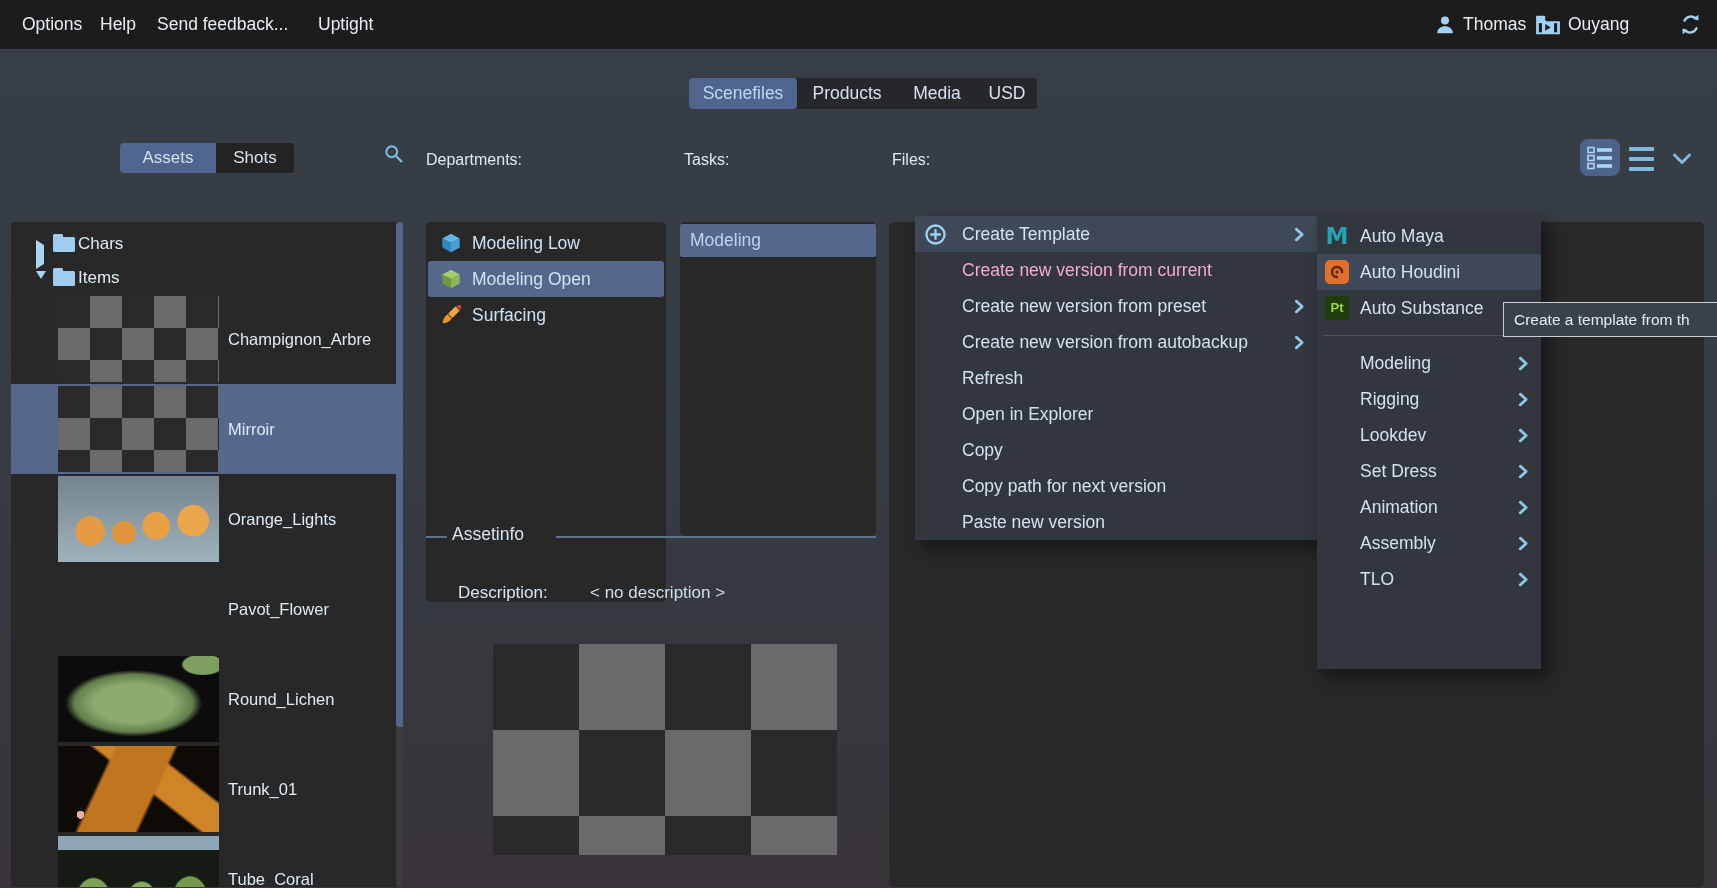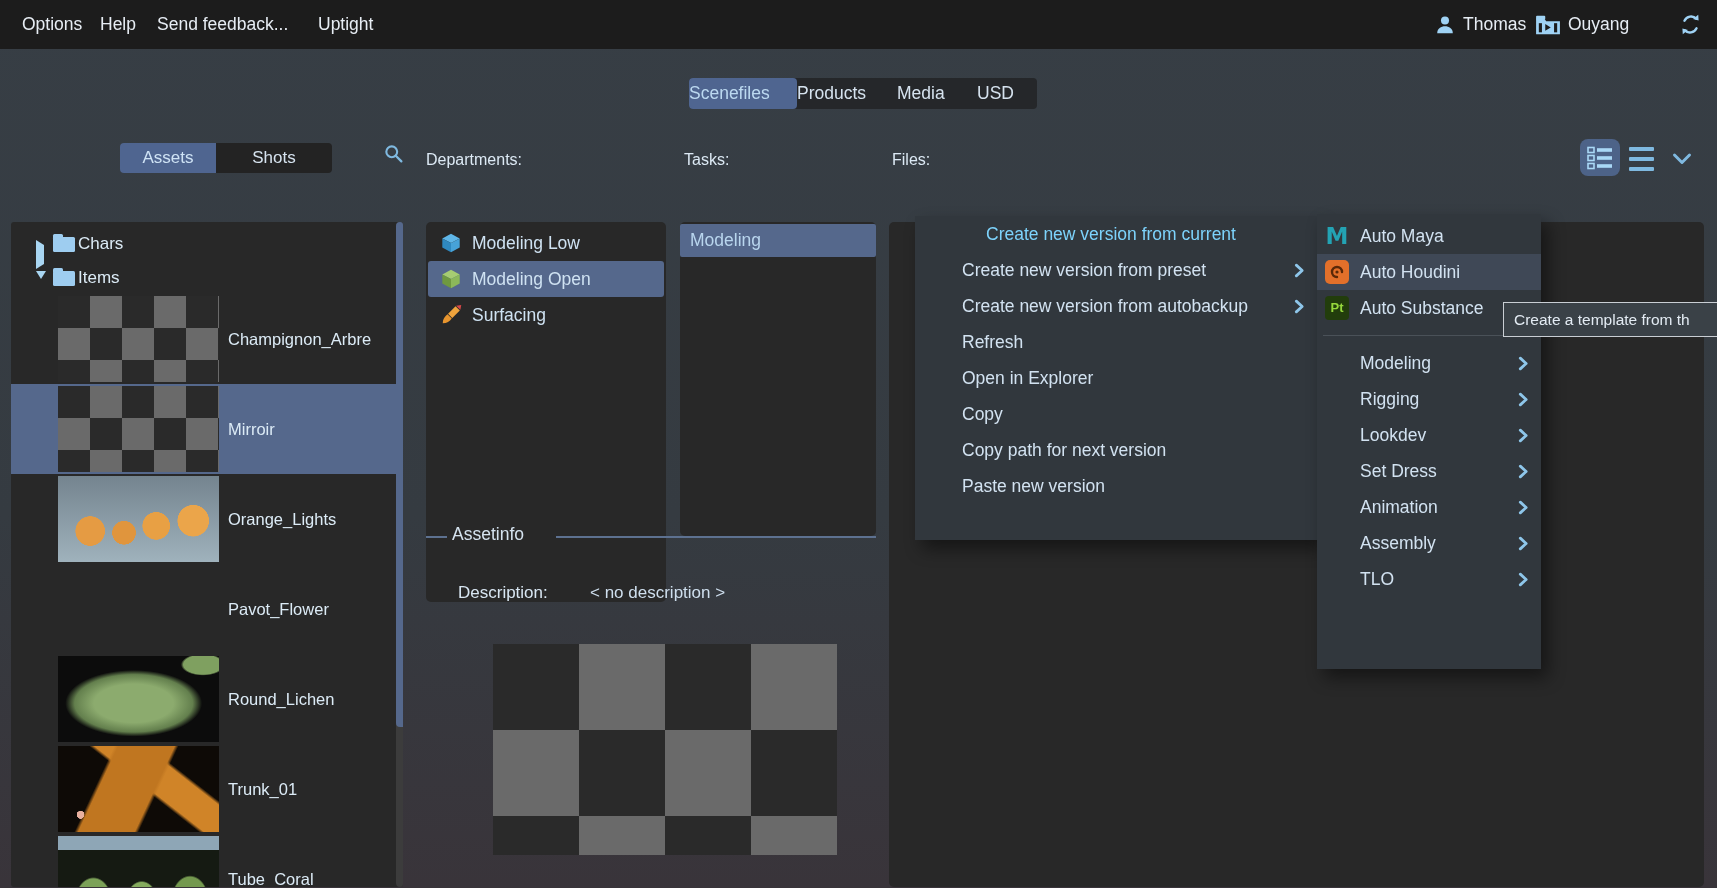--- a/index.html
+++ b/index.html
@@ -7,21 +7,21 @@
        font-family:"Liberation Sans","DejaVu Sans",sans-serif;
        background:linear-gradient(180deg,#373e45 0%,#353b41 58%,#39343a 100%);
        color:#d9e7f3;-webkit-font-smoothing:antialiased;}
   
   .menubar{position:absolute;left:0;top:0;width:100%;height:49px;background:#1c1c1c;}
   .menubar .mitem{position:absolute;top:0;height:49px;line-height:49px;font-size:17.5px;color:#e7edf4;cursor:default;}
   .mb-right{position:absolute;top:0;height:49px;line-height:49px;font-size:17.5px;color:#e7edf4;display:flex;align-items:center;gap:7px;}
   .mb-ic{display:inline-block;vertical-align:middle;}
   
   .maintabs{position:absolute;left:689px;top:78px;height:31px;background:#25272a;border-radius:4px;display:flex;}
-  .maintab{height:31px;line-height:31px;font-size:17.5px;color:#d6e3ef;}
+  .maintab{height:31px;line-height:31px;text-align:center;font-size:17.5px;color:#d6e3ef;}
   .maintab.active{background:#4f6590;border-radius:4px;color:#bcd9f0;}
   
   .browsertabs{position:absolute;left:120px;top:143px;height:30px;display:flex;border-radius:4px;overflow:hidden;}
   .btab{height:30px;line-height:30px;text-align:center;font-size:17px;color:#d6e3ef;background:#232323;}
   .btab.active{background:#4f6590;color:#cfe3f5;}
   .searchicon{position:absolute;left:383px;top:143px;}
   
   .collabel{position:absolute;top:147px;height:26px;line-height:26px;font-size:16px;color:#dce9f4;}
   
   .panel{position:absolute;background:#282828;border-radius:5px;margin-top:32px;}
@@ -79,21 +79,21 @@
   .ai-title{position:absolute;left:452px;top:524px;font-size:17.5px;color:#d5e3ef;}
   .desc-label{position:absolute;left:458px;top:583px;font-size:17px;color:#d8e6f2;}
   .desc-value{position:absolute;left:590px;top:583px;font-size:17px;color:#cfdfee;}
   .preview{position:absolute;left:493px;top:644px;width:344px;height:211px;
     background:repeating-conic-gradient(#6a6a6a 0% 25%,#2a2a2a 0% 50%);background-size:172px 172px;background-color:#2a2a2a;}
   
   .menu{position:absolute;background:#31373d;box-shadow:7px 9px 16px rgba(0,0,0,.45);z-index:10;}
   .cm{left:915px;top:216px;width:402px;height:324px;}
   .cm-item{position:relative;height:36px;line-height:36px;font-size:17.5px;color:#d2e2f1;padding-left:47px;}
   .cm-item.hl{background:#3f4856;}
-  .cm-item.disabled{color:#7dd3fc;margin-left:24px;}
+  .cm-item.disabled{color:#f9a8d4;}
   .cm-ic{position:absolute;left:9px;top:7px;}
   .chev{position:absolute;right:12px;top:11px;}
   .sm{left:1317px;top:214px;width:224px;height:455px;z-index:11;}
   .sm-item{position:relative;height:36px;line-height:36px;font-size:17.5px;color:#d2e2f1;padding-left:43px;}
   .sm-item.hl{background:#3f4856;}
   .sm-ic{position:absolute;left:8px;top:6px;width:24px;height:24px;}
   .sm-sep{position:absolute;left:6px;right:6px;top:121px;height:1px;background:#4a5158;}
   .sm-depts{position:absolute;left:0;top:131px;width:100%;}
   .maya-ic{color:#23a3b4;font-weight:bold;font-size:23px;line-height:24px;text-align:center;font-family:"DejaVu Sans",sans-serif;}
   .hou-ic{background:#e3702a;border-radius:5px;}
@@ -147,21 +147,21 @@
 
   <div class="maintabs">
     <div class="maintab active" style="width:108px">Scenefiles</div>
     <div class="maintab" style="width:100px">Products</div>
     <div class="maintab" style="width:80px">Media</div>
     <div class="maintab" style="width:60px">USD</div>
   </div>
 
   <div class="browsertabs">
     <div class="btab active" style="width:96px">Assets</div>
-    <div class="btab" style="width:116px">Shots</div>
+    <div class="btab" style="width:78px">Shots</div>
   </div>
   <svg class="searchicon" width="21" height="21" viewBox="0 0 24 24">
     <circle cx="10" cy="10" r="6.2" fill="none" stroke="#7fb9e0" stroke-width="2.4"></circle>
     <line x1="14.6" y1="14.6" x2="21" y2="21" stroke="#7fb9e0" stroke-width="2.6" stroke-linecap="round"></line>
   </svg>
 
   <span class="collabel" style="left:426px">Departments:</span>
   <span class="collabel" style="left:684px">Tasks:</span>
   <span class="collabel" style="left:892px">Files:</span>
 
@@ -280,20 +280,31 @@
   <div class="hamb">
     <i></i>
       <i></i>
       <i></i>
   </div>
   <svg class="chevdown" width="20" height="14" viewBox="0 0 20 14">
     <polyline points="2.5,3 10,10.5 17.5,3" fill="none" stroke="#7fb9e0" stroke-width="3" stroke-linecap="round" stroke-linejoin="round"></polyline>
   </svg>
 
   <div class="menu cm">
+    <div class="cm-item hl">
+      <svg class="cm-ic" width="23" height="23" viewBox="0 0 24 24">
+        <circle cx="12" cy="12" r="9.4" fill="none" stroke="#9fd2f4" stroke-width="2.4"></circle>
+        <line x1="12" y1="7.4" x2="12" y2="16.6" stroke="#9fd2f4" stroke-width="2.4" stroke-linecap="round"></line>
+        <line x1="7.4" y1="12" x2="16.6" y2="12" stroke="#9fd2f4" stroke-width="2.4" stroke-linecap="round"></line>
+      </svg>
+      <span>Create Template</span>
+      <svg class="chev" width="11" height="15" viewBox="0 0 10 14">
+        <polyline points="2,2 7.5,7 2,12" fill="none" stroke="#8ec6ea" stroke-width="2.6" stroke-linecap="round" stroke-linejoin="round"></polyline>
+      </svg>
+    </div>
     <div class="cm-item disabled">
       <span>Create new version from current</span>
     </div>
     <div class="cm-item">
       <span>Create new version from preset</span>
       <svg class="chev" width="11" height="15" viewBox="0 0 10 14">
         <polyline points="2,2 7.5,7 2,12" fill="none" stroke="#8ec6ea" stroke-width="2.6" stroke-linecap="round" stroke-linejoin="round"></polyline>
       </svg>
     </div>
     <div class="cm-item">

